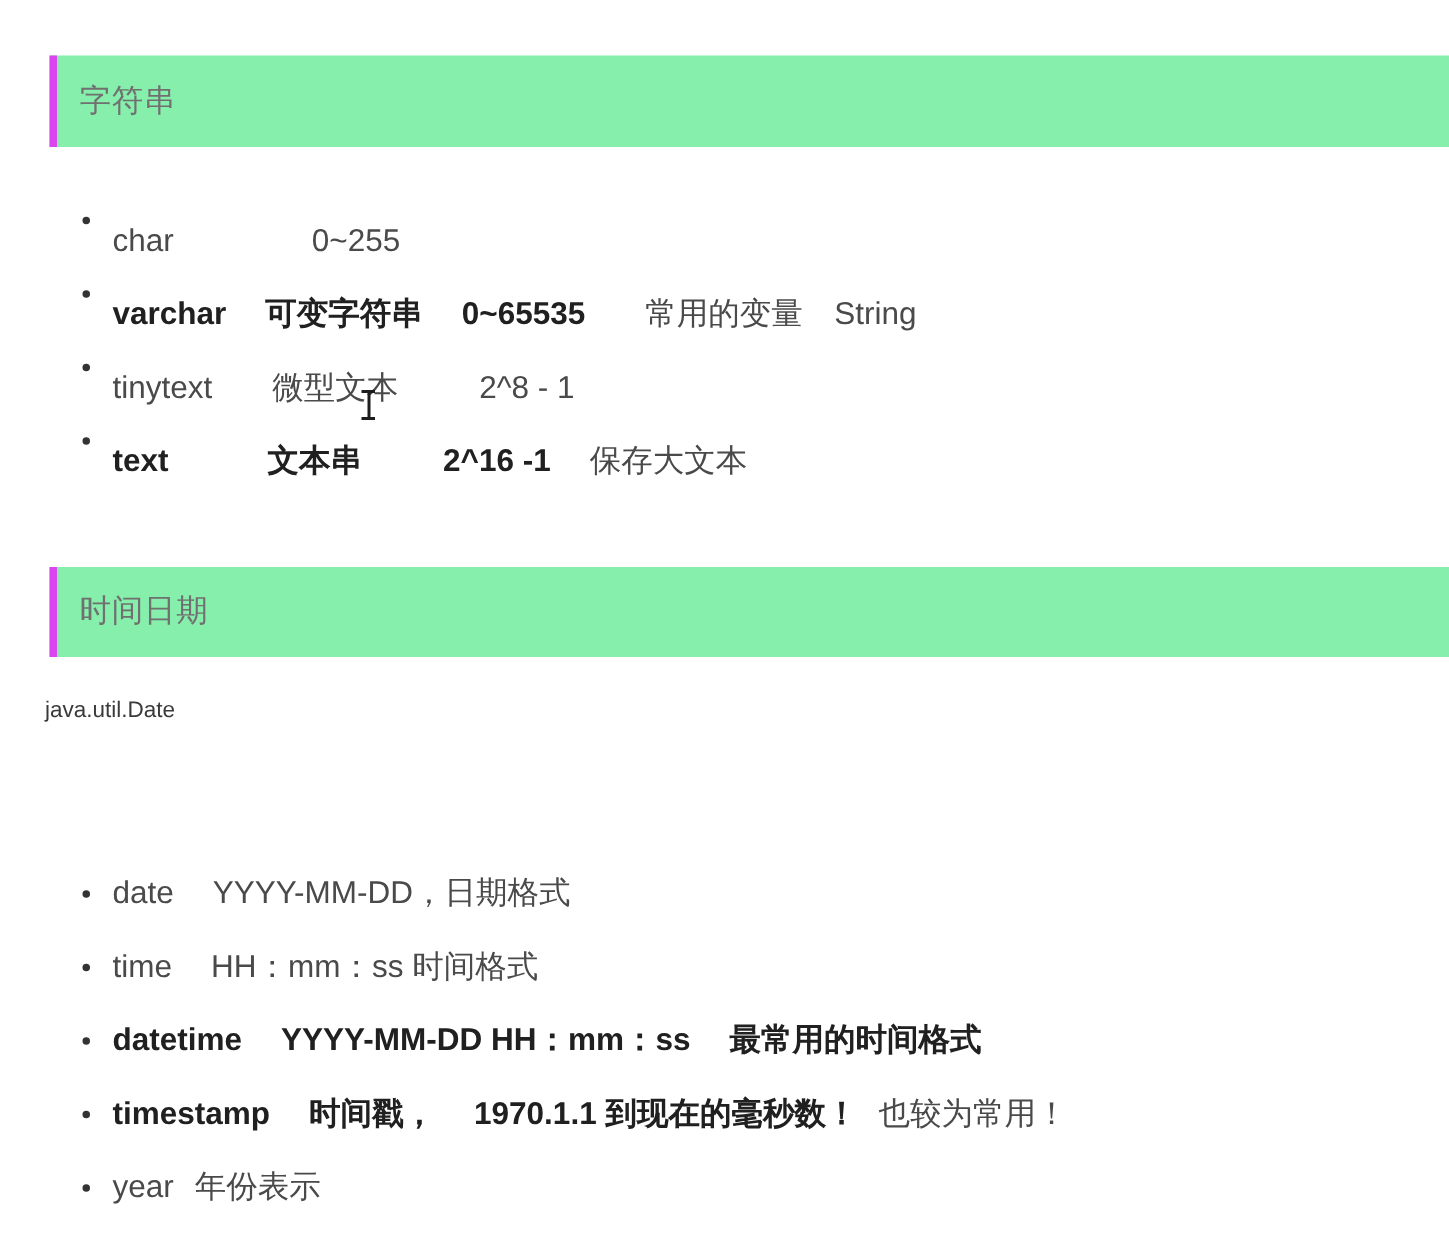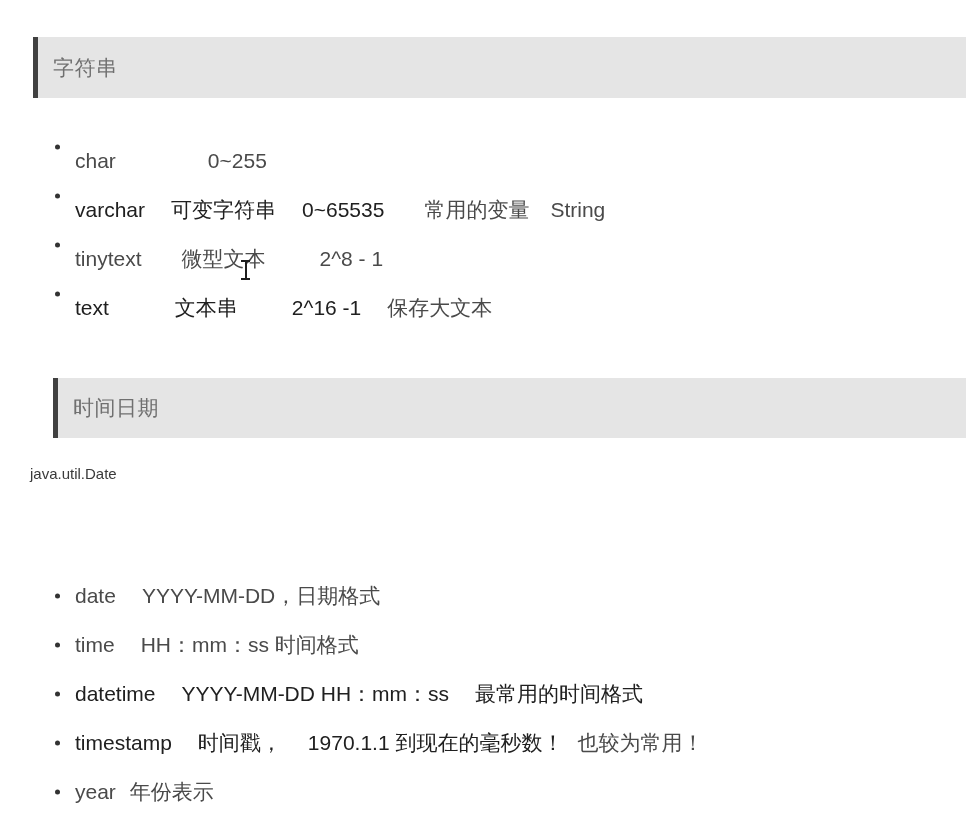--- a/index.html
+++ b/index.html
@@ -19,36 +19,36 @@
     position: relative;
     width: 966px;
     height: 829px;
   }
 
   
   .section-header {
     position: absolute;
     left: 33px;
     right: 0;
-    background: #e5e5e5;
-    border-left: 5px solid #404040;
+    background: #86efac;
+    border-left: 5px solid #d946ef;
     box-sizing: border-box;
     display: flex;
     align-items: center;
   }
   .section-header .section-title {
     font-size: 21px;
     color: #707070;
     padding-left: 15px;
     letter-spacing: 0.5px;
     line-height: 1.2;
   }
 
   #header-strings { top: 37px; height: 61px; }
-  #header-datetime { top: 378px; height: 60px; margin-left: 20px; }
+  #header-datetime { top: 378px; height: 60px; }
 
   
   .para {
     position: absolute;
     left: 30px;
     font-size: 15px;
     color: #3a3a3a;
     line-height: 1.3;
     white-space: nowrap;
   }
@@ -83,21 +83,21 @@
     height: 5px;
     border-radius: 50%;
     background: #333333;
   }
 
   
   #list-strings li { height: 49px; display: flex; align-items: flex-end; }
   #list-datetime li { height: 49px; display: flex; align-items: center; }
 
   .li-strong {
-    font-weight: normal;
+    font-weight: bold;
     color: #202020;
   }
   .li-plain {
     font-weight: normal;
     color: #4a4a4a;
   }
 
   
   .gap-sm { display: inline-block; width: 14px; }
   .gap-md { display: inline-block; width: 26px; }

